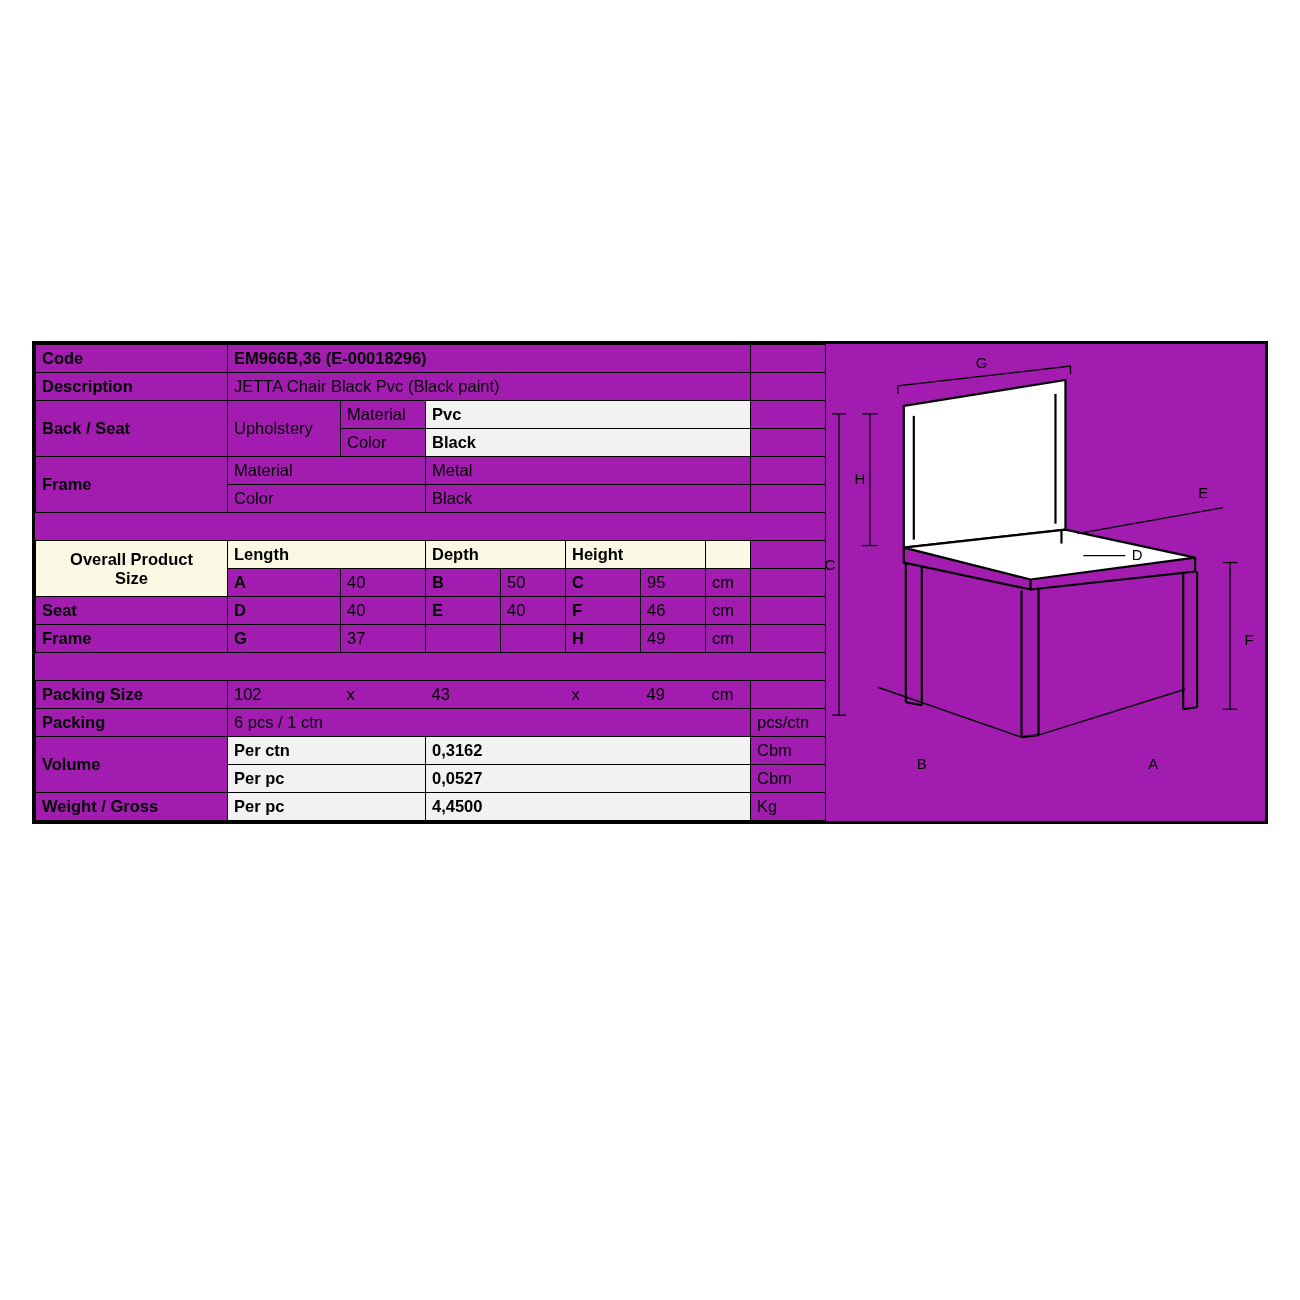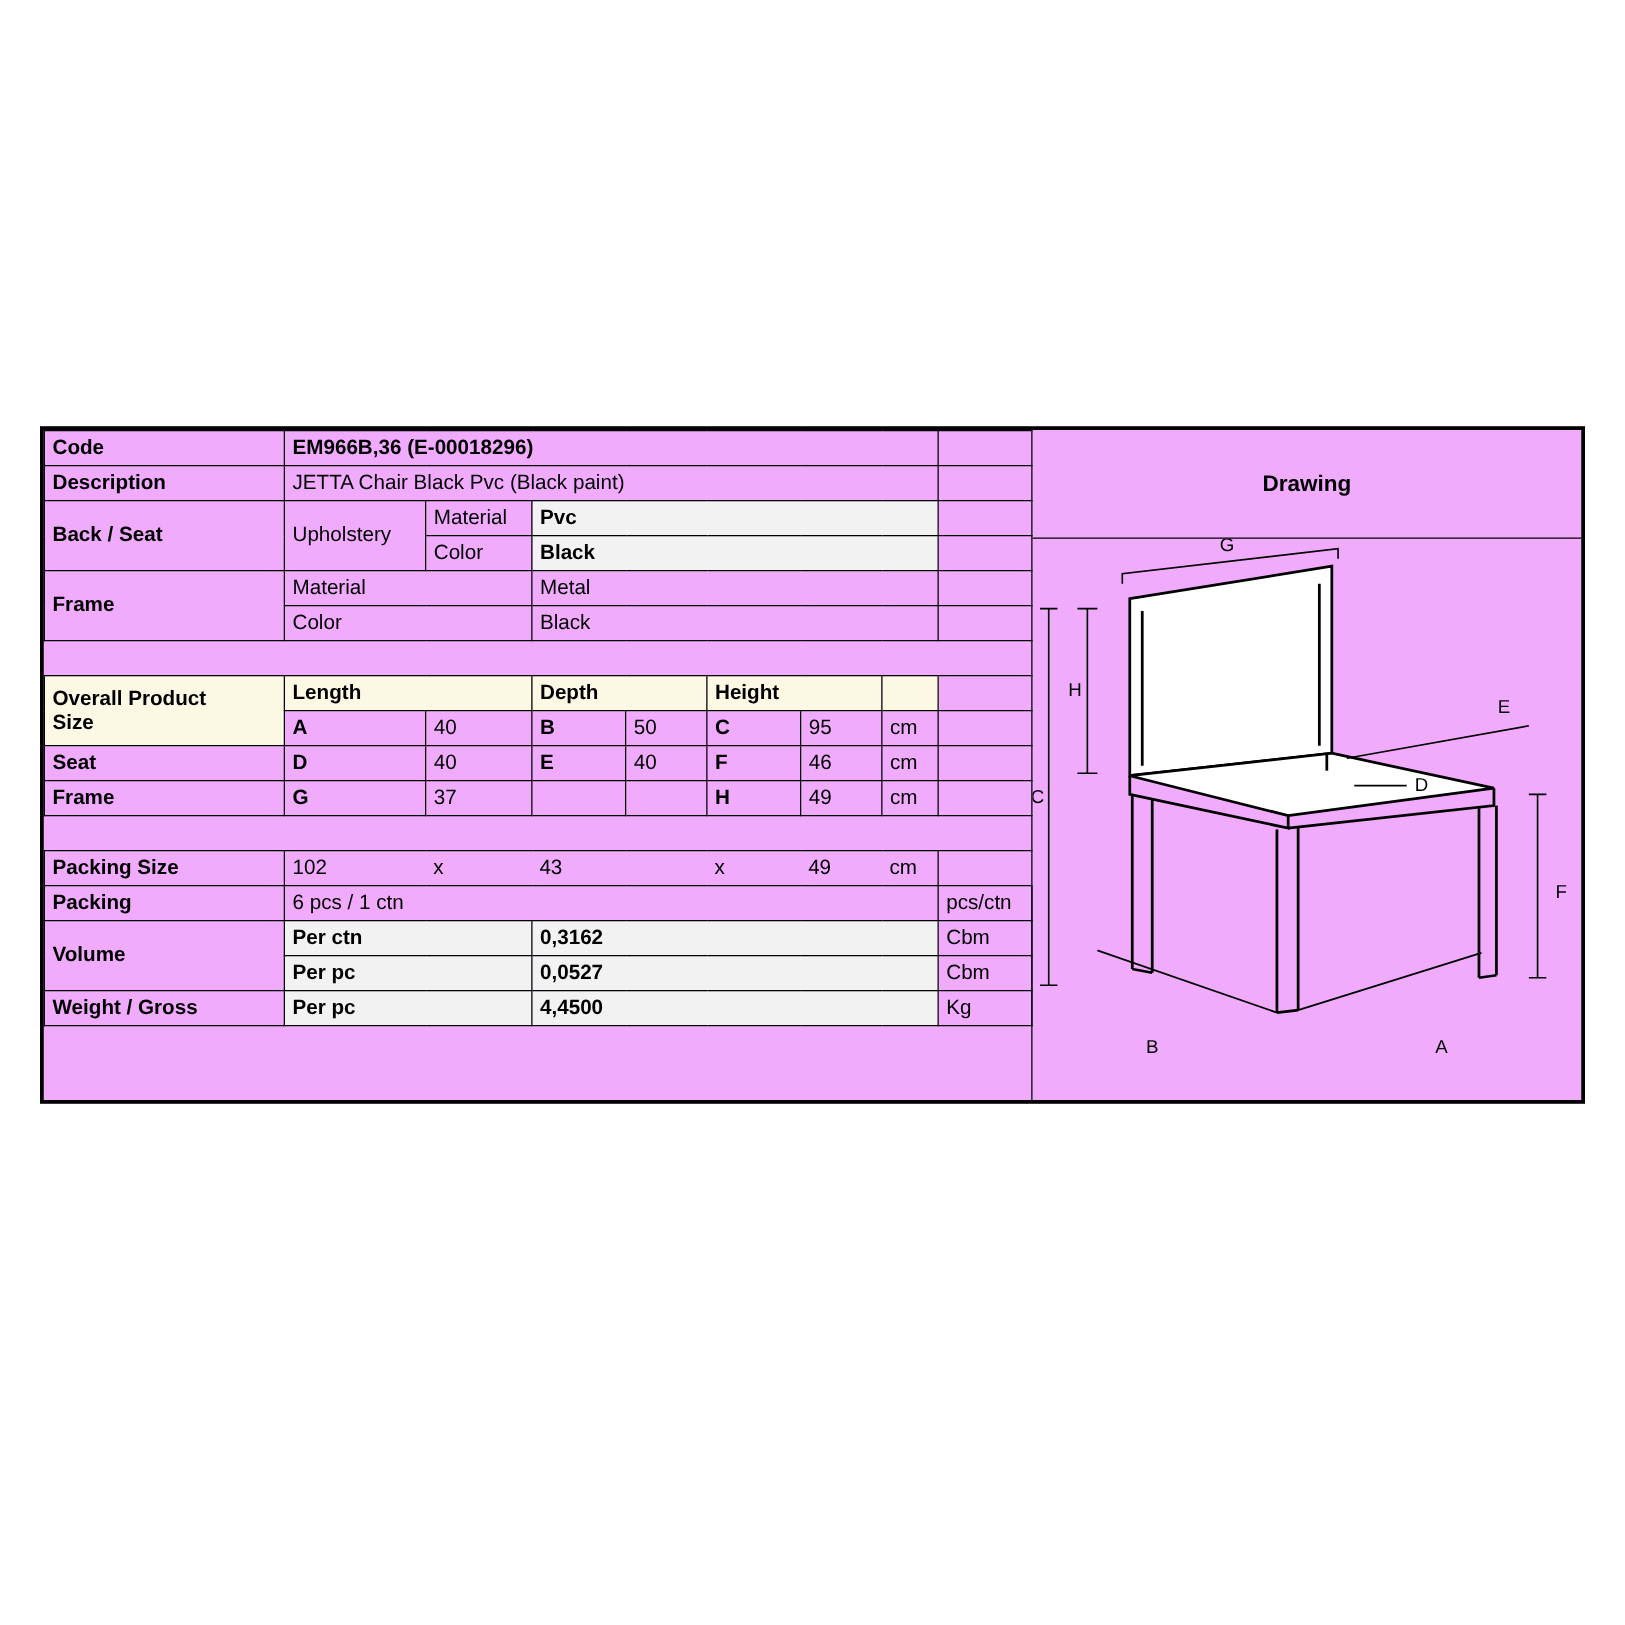--- a/index.html
+++ b/index.html
@@ -26,21 +26,21 @@
     letter-spacing: 0.2px;
     color: #000;
   }
   .spec-wrap {
     position: absolute;
     left: 32px;
     top: 341px;
     width: 1236px;
     border: 3px solid #000;
     box-sizing: border-box;
-    background: #f0abfc;
+    background: #a21caf;
   }
   .spec-inner {
     display: flex;
     width: 100%;
   }
   table.grid {
     border-collapse: collapse;
     table-layout: fixed;
   }
   table.grid td {
@@ -166,21 +166,21 @@
             <td colspan="2">Color</td>
             <td colspan="5" class="ctr">Black</td>
             <td class="nbrd-r" style="border-left:none;"></td>
           </tr>
 
           <tr class="blankrow">
             <td colspan="9" style="border-left:none;border-right:none;"></td>
           </tr>
 
           <tr>
-            <td class="lbl ctr cream bold" rowspan="2" style="text-align:left;">
+            <td class="lbl ctr cream bold" rowspan="2" style="text-align:center;">
               <div>Overall Product</div>
               <div>Size</div>
             </td>
             <td colspan="2" class="ctr cream bold">Length</td>
             <td colspan="2" class="ctr cream bold">Depth</td>
             <td colspan="2" class="ctr cream bold">Height</td>
             <td class="cream"></td>
             <td class="nbrd-r" style="border-left:none;"></td>
           </tr>
 
@@ -256,21 +256,20 @@
             <td class="lbl">Weight / Gross</td>
             <td colspan="2" class="ctr shade">Per pc</td>
             <td colspan="5" class="ctr shade">4,4500</td>
             <td class="unit">Kg</td>
           </tr>
         </tbody>
           </table>
       </div>
 
       <div class="drawing-col">
-        <div class="drawing-head">Drawing</div>
         <div class="drawing-body">
           <svg viewBox="0 0 440 450" preserveAspectRatio="xMidYMid meet">
             <g fill="none" stroke="#000" stroke-width="2.2">
 
               <polygon points="78,48 240,22 240,172 78,190" fill="#ffffff"></polygon>
               <polyline points="88,58 88,182"></polyline>
               <polyline points="230,36 230,166"></polyline>
 
               <polygon points="78,190 240,172 370,200 205,222" fill="#ffffff"></polygon>
               <polyline points="78,190 78,205 205,232 205,222"></polyline>

